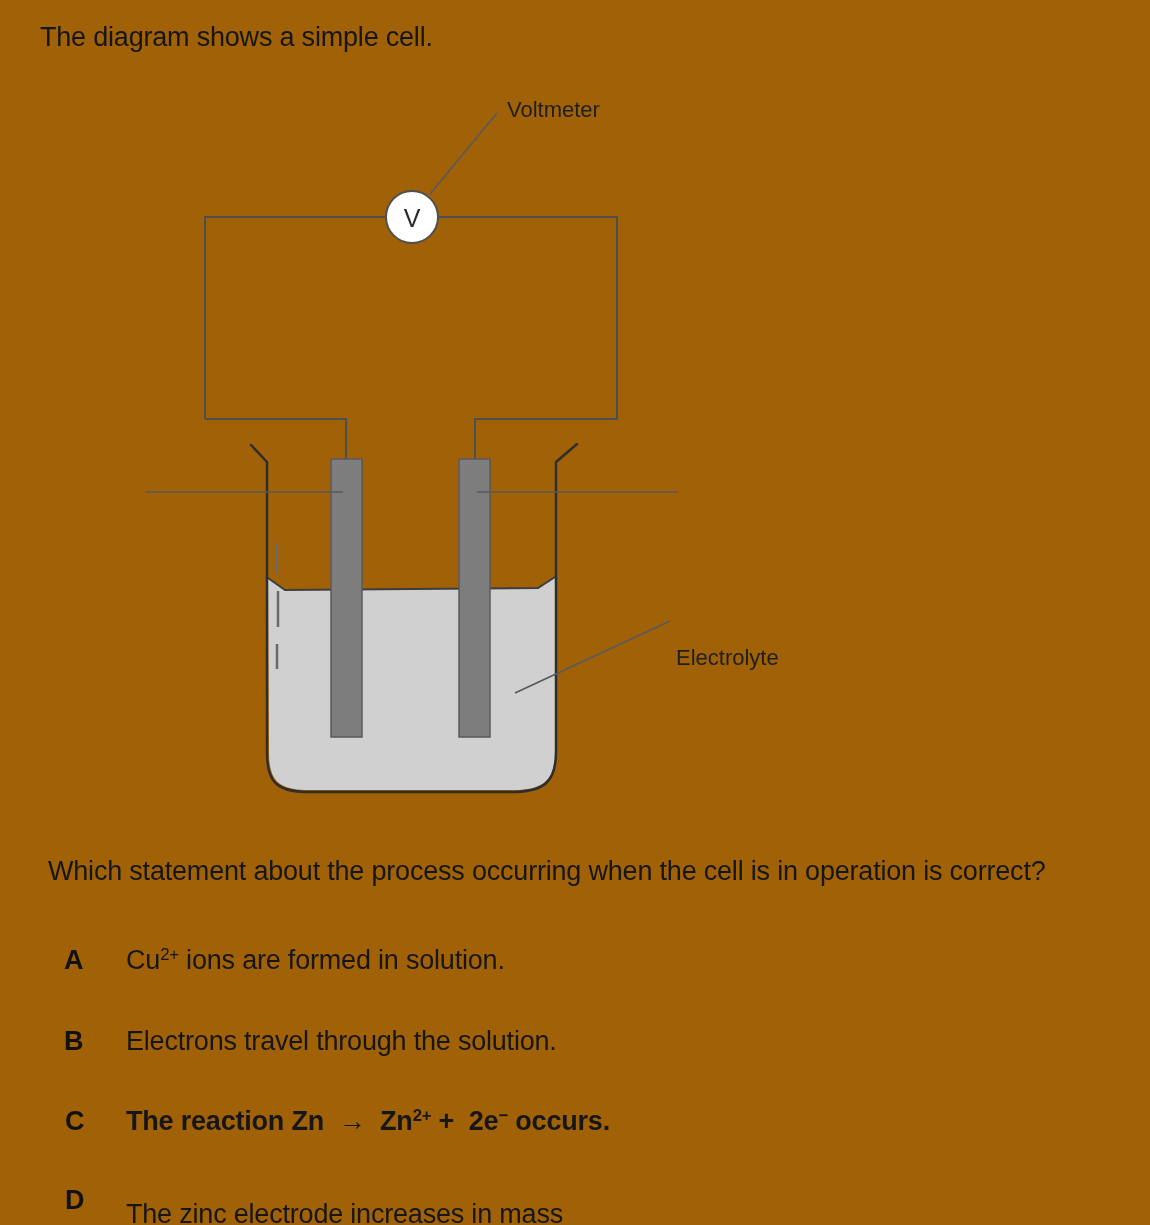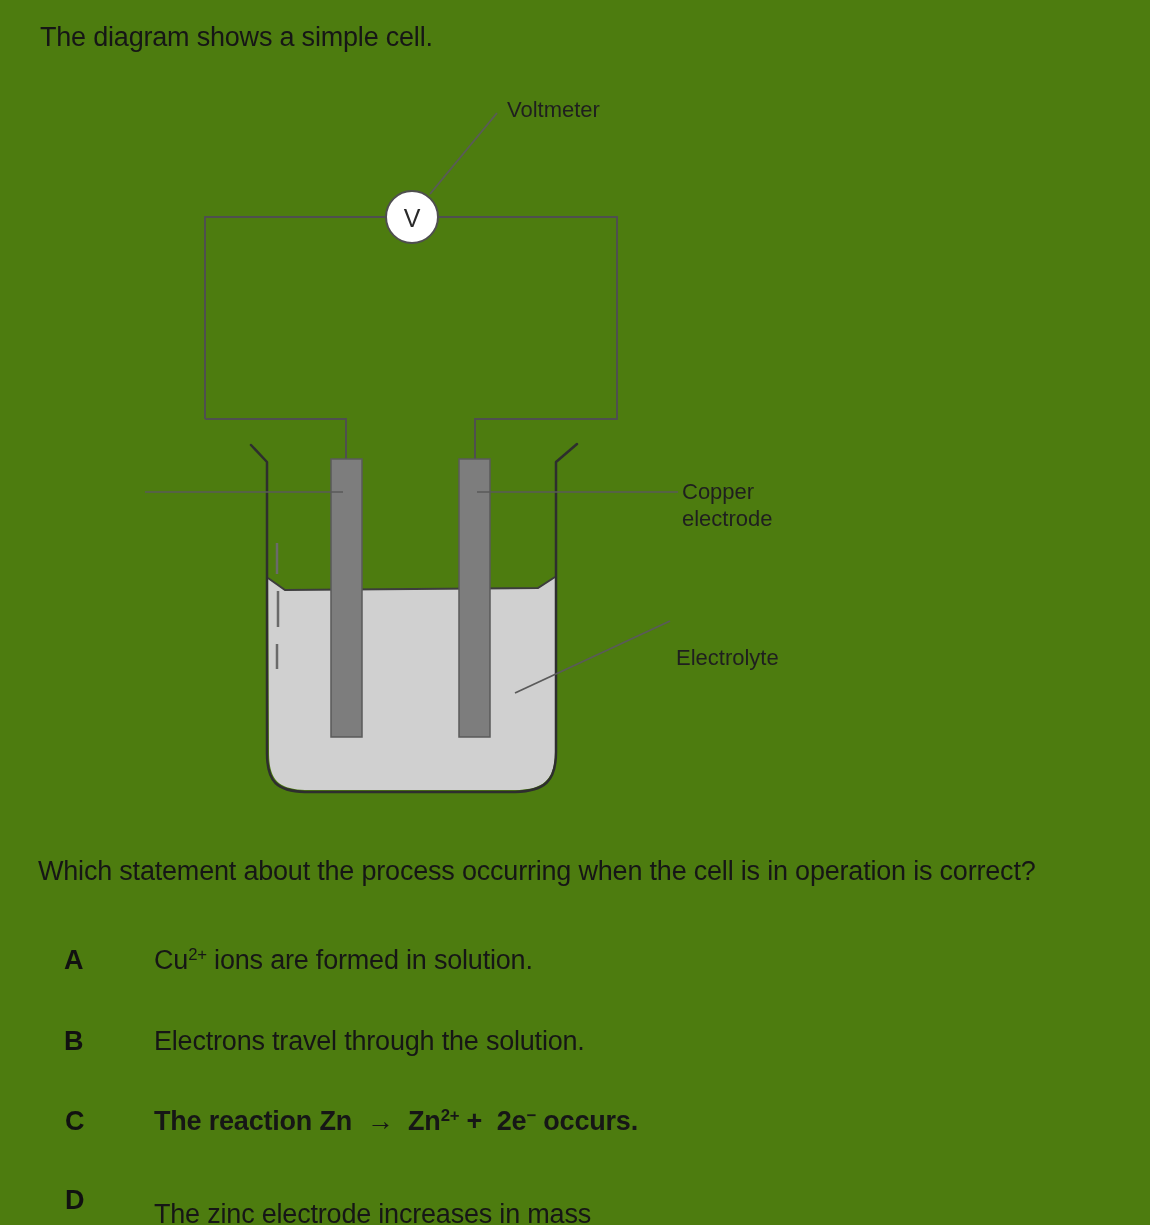--- a/index.html
+++ b/index.html
@@ -1,20 +1,20 @@
 <!DOCTYPE html>
 <html><head>
 <meta charset="utf-8">
 <style>
   html,body{margin:0;padding:0;background:#ffffff;}
   .page{
     position:relative;
     width:1150px;
     height:1225px;
-    background:#4d7c0f;
+    background:#a16207;
     font-family:"Liberation Sans","DejaVu Sans",sans-serif;
     color:#1b1b1b;
     overflow:hidden;
   }
   .abs{position:absolute;}
   .body-text{
     font-size:27px;
     letter-spacing:-0.2px;
     line-height:1.2;
     color:#161616;
@@ -28,21 +28,20 @@
   .option-letter{
     font-size:27px;
     font-weight:bold;
     color:#111;
   }
   .option-text{
     font-size:27px;
     letter-spacing:-0.2px;
     color:#161616;
     white-space:nowrap;
-    margin-left:28px;
   }
   sup{
     font-size:62%;
     line-height:0;
     vertical-align:baseline;
     position:relative;
     top:-0.55em;
   }
   svg{display:block;}
 </style>
@@ -75,25 +74,24 @@
     <rect x="459" y="459" width="31" height="278" stroke="#5a5a5a" stroke-width="1.5" fill="#7d7d7d"></rect>
 
     <line x1="145" y1="492" x2="343" y2="492" stroke-width="1.6" stroke="#5a5a5a"></line>
     <line x1="477" y1="492" x2="678" y2="492" stroke-width="1.6" stroke="#5a5a5a"></line>
     <line x1="670" y1="621" x2="515" y2="693" stroke-width="1.8" stroke="#5a5a5a"></line>
   </svg>
 
   <div class="abs diagram-label" style="left:507px;top:97px;">Voltmeter</div>
 
 
-  <div class="abs diagram-label" style="left:682px;top:479px;width:130px;">Copper electrode</div>
 
   <div class="abs diagram-label" style="left:676px;top:607px;margin-top:38px;">Electrolyte</div>
 
-  <div class="abs body-text" style="left:38px;top:855px;">Which statement about the process occurring when the cell is in operation is correct?</div>
+  <div class="abs body-text" style="left:48px;top:855px;">Which statement about the process occurring when the cell is in operation is correct?</div>
 
   <div class="abs" style="left:0;top:0;">
 
     <div>
       <span class="abs option-letter" style="left:64px;top:945px;">A</span>
       <span class="abs option-text" style="left:126px;top:945px;">Cu<sup>2+</sup> ions are formed in solution.</span>
     </div>
 
     <div>
       <span class="abs option-letter" style="left:64px;top:1026px;">B</span>

